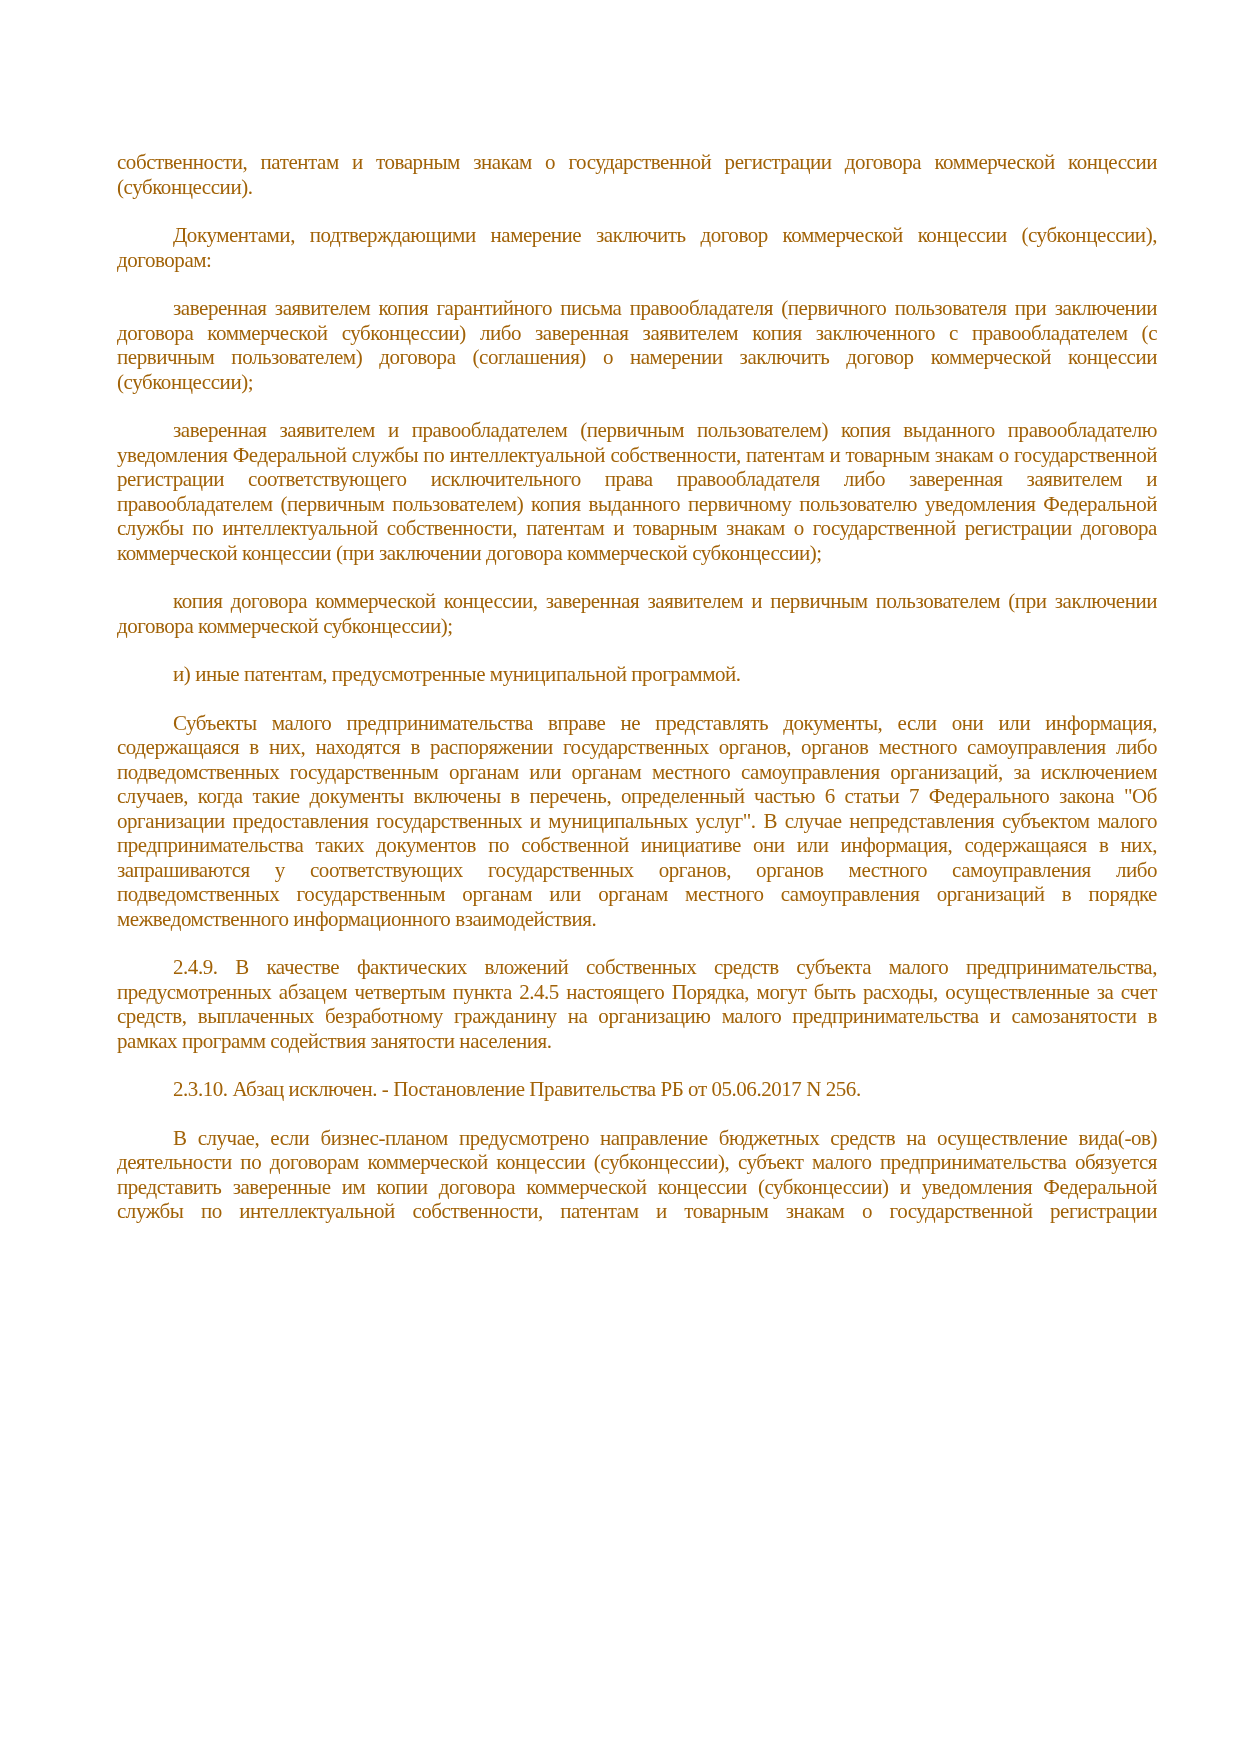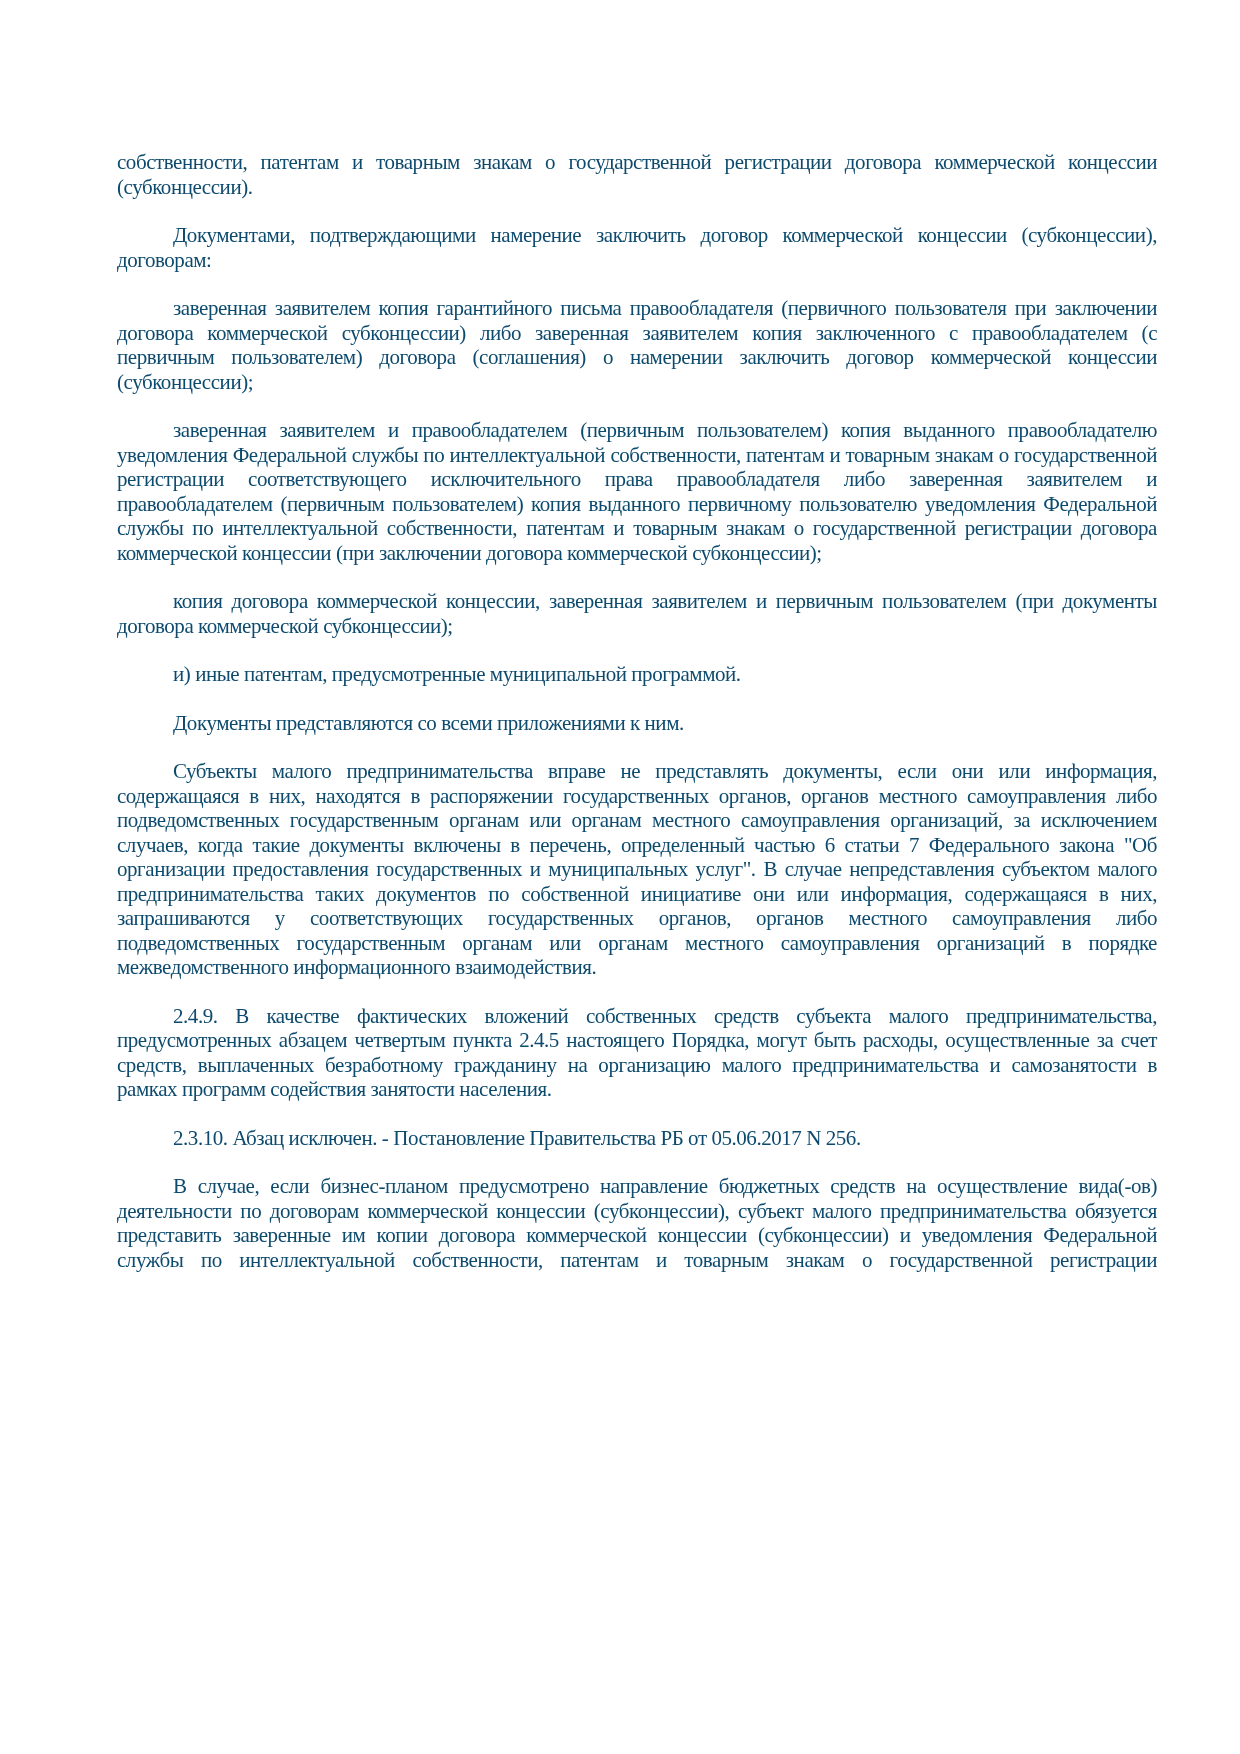--- a/index.html
+++ b/index.html
@@ -14,41 +14,40 @@
       overflow: hidden;
     }
     .page {
       position: absolute;
       left: 117px;
       top: 150px;
       width: 1040px;
       font-family: "Liberation Serif", "DejaVu Serif", serif;
       font-size: 21px;
       line-height: 24.5px;
-      color: #0c4a6e;
+      color: #a16207;
     }
     .para {
       margin: 0 0 24px 0;
       text-align: justify;
       text-indent: 56px;
       letter-spacing: -0.45px;
       word-spacing: 0px;
     }
     .para.noindent {
       text-indent: 0;
     }
   </style>
 </head>
 <body>
 
 <div class="page">
   <p class="para noindent">собственности, патентам и товарным знакам о государственной регистрации договора коммерческой концессии (субконцессии).</p>
   <p class="para">Документами, подтверждающими намерение заключить договор коммерческой концессии (субконцессии), договорам:</p>
   <p class="para">заверенная заявителем копия гарантийного письма правообладателя (первичного пользователя при заключении договора коммерческой субконцессии) либо заверенная заявителем копия заключенного с правообладателем (с первичным пользователем) договора (соглашения) о намерении заключить договор коммерческой концессии (субконцессии);</p>
   <p class="para">заверенная заявителем и правообладателем (первичным пользователем) копия выданного правообладателю уведомления Федеральной службы по интеллектуальной собственности, патентам и товарным знакам о государственной регистрации соответствующего исключительного права правообладателя либо заверенная заявителем и правообладателем (первичным пользователем) копия выданного первичному пользователю уведомления Федеральной службы по интеллектуальной собственности, патентам и товарным знакам о государственной регистрации договора коммерческой концессии (при заключении договора коммерческой субконцессии);</p>
-  <p class="para">копия договора коммерческой концессии, заверенная заявителем и первичным пользователем (при документы договора коммерческой субконцессии);</p>
+  <p class="para">копия договора коммерческой концессии, заверенная заявителем и первичным пользователем (при заключении договора коммерческой субконцессии);</p>
   <p class="para">и) иные патентам, предусмотренные муниципальной программой.</p>
-  <p class="para">Документы представляются со всеми приложениями к ним.</p>
   <p class="para">Субъекты малого предпринимательства вправе не представлять документы, если они или информация, содержащаяся в них, находятся в распоряжении государственных органов, органов местного самоуправления либо подведомственных государственным органам или органам местного самоуправления организаций, за исключением случаев, когда такие документы включены в перечень, определенный частью 6 статьи 7 Федерального закона "Об организации предоставления государственных и муниципальных услуг". В случае непредставления субъектом малого предпринимательства таких документов по собственной инициативе они или информация, содержащаяся в них, запрашиваются у соответствующих государственных органов, органов местного самоуправления либо подведомственных государственным органам или органам местного самоуправления организаций в порядке межведомственного информационного взаимодействия.</p>
   <p class="para">2.4.9. В качестве фактических вложений собственных средств субъекта малого предпринимательства, предусмотренных абзацем четвертым пункта 2.4.5 настоящего Порядка, могут быть расходы, осуществленные за счет средств, выплаченных безработному гражданину на организацию малого предпринимательства  и самозанятости в рамках программ содействия занятости населения.</p>
   <p class="para">2.3.10. Абзац исключен. - Постановление Правительства РБ от 05.06.2017 N 256.</p>
   <p class="para" style="text-align-last: justify;">В случае, если бизнес-планом предусмотрено направление бюджетных средств на осуществление вида(-ов) деятельности по договорам коммерческой концессии (субконцессии), субъект малого предпринимательства обязуется представить заверенные им копии договора коммерческой концессии (субконцессии) и уведомления Федеральной службы по интеллектуальной собственности, патентам и товарным знакам о государственной регистрации</p>
 </div>
 
 </body></html>

